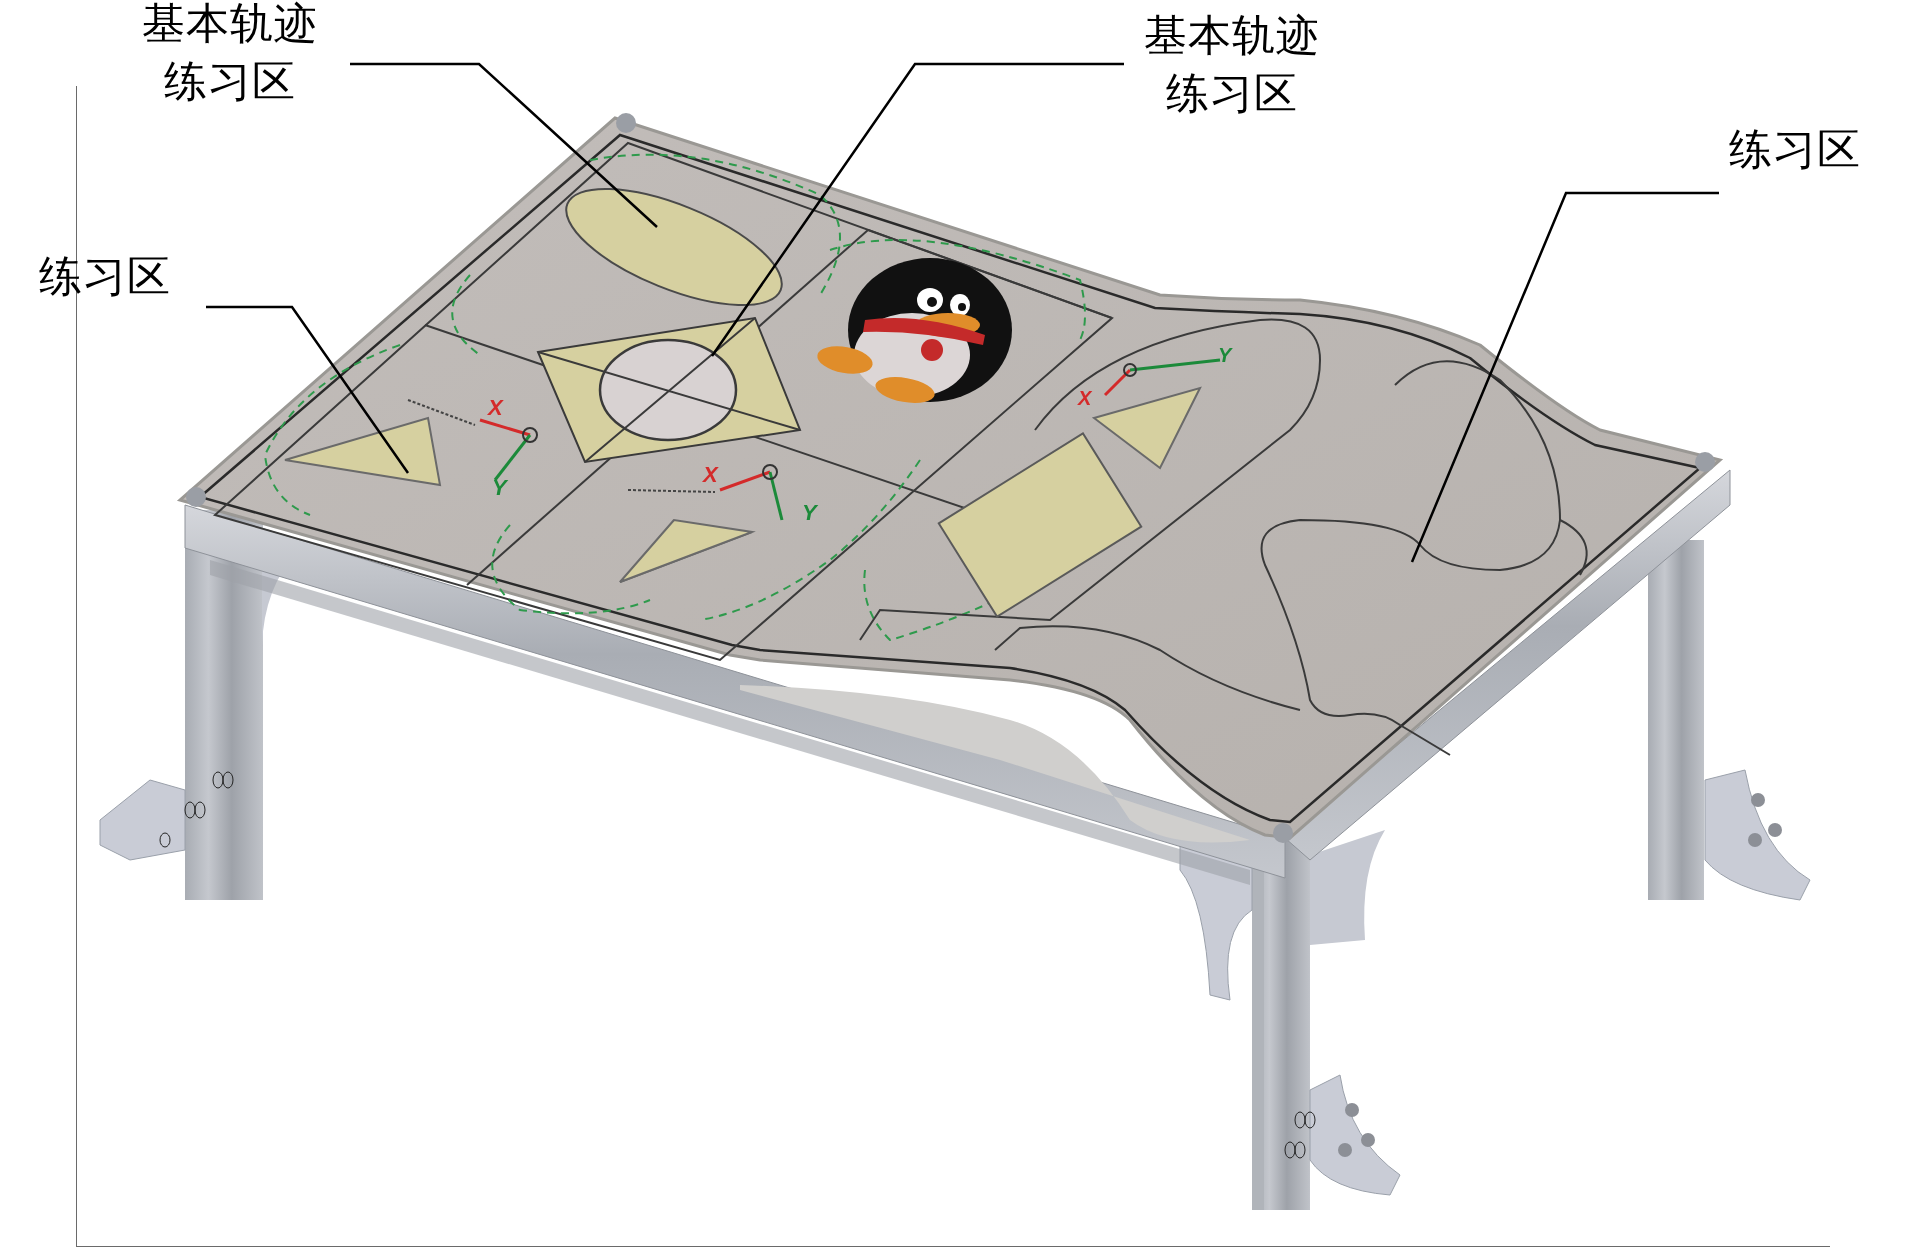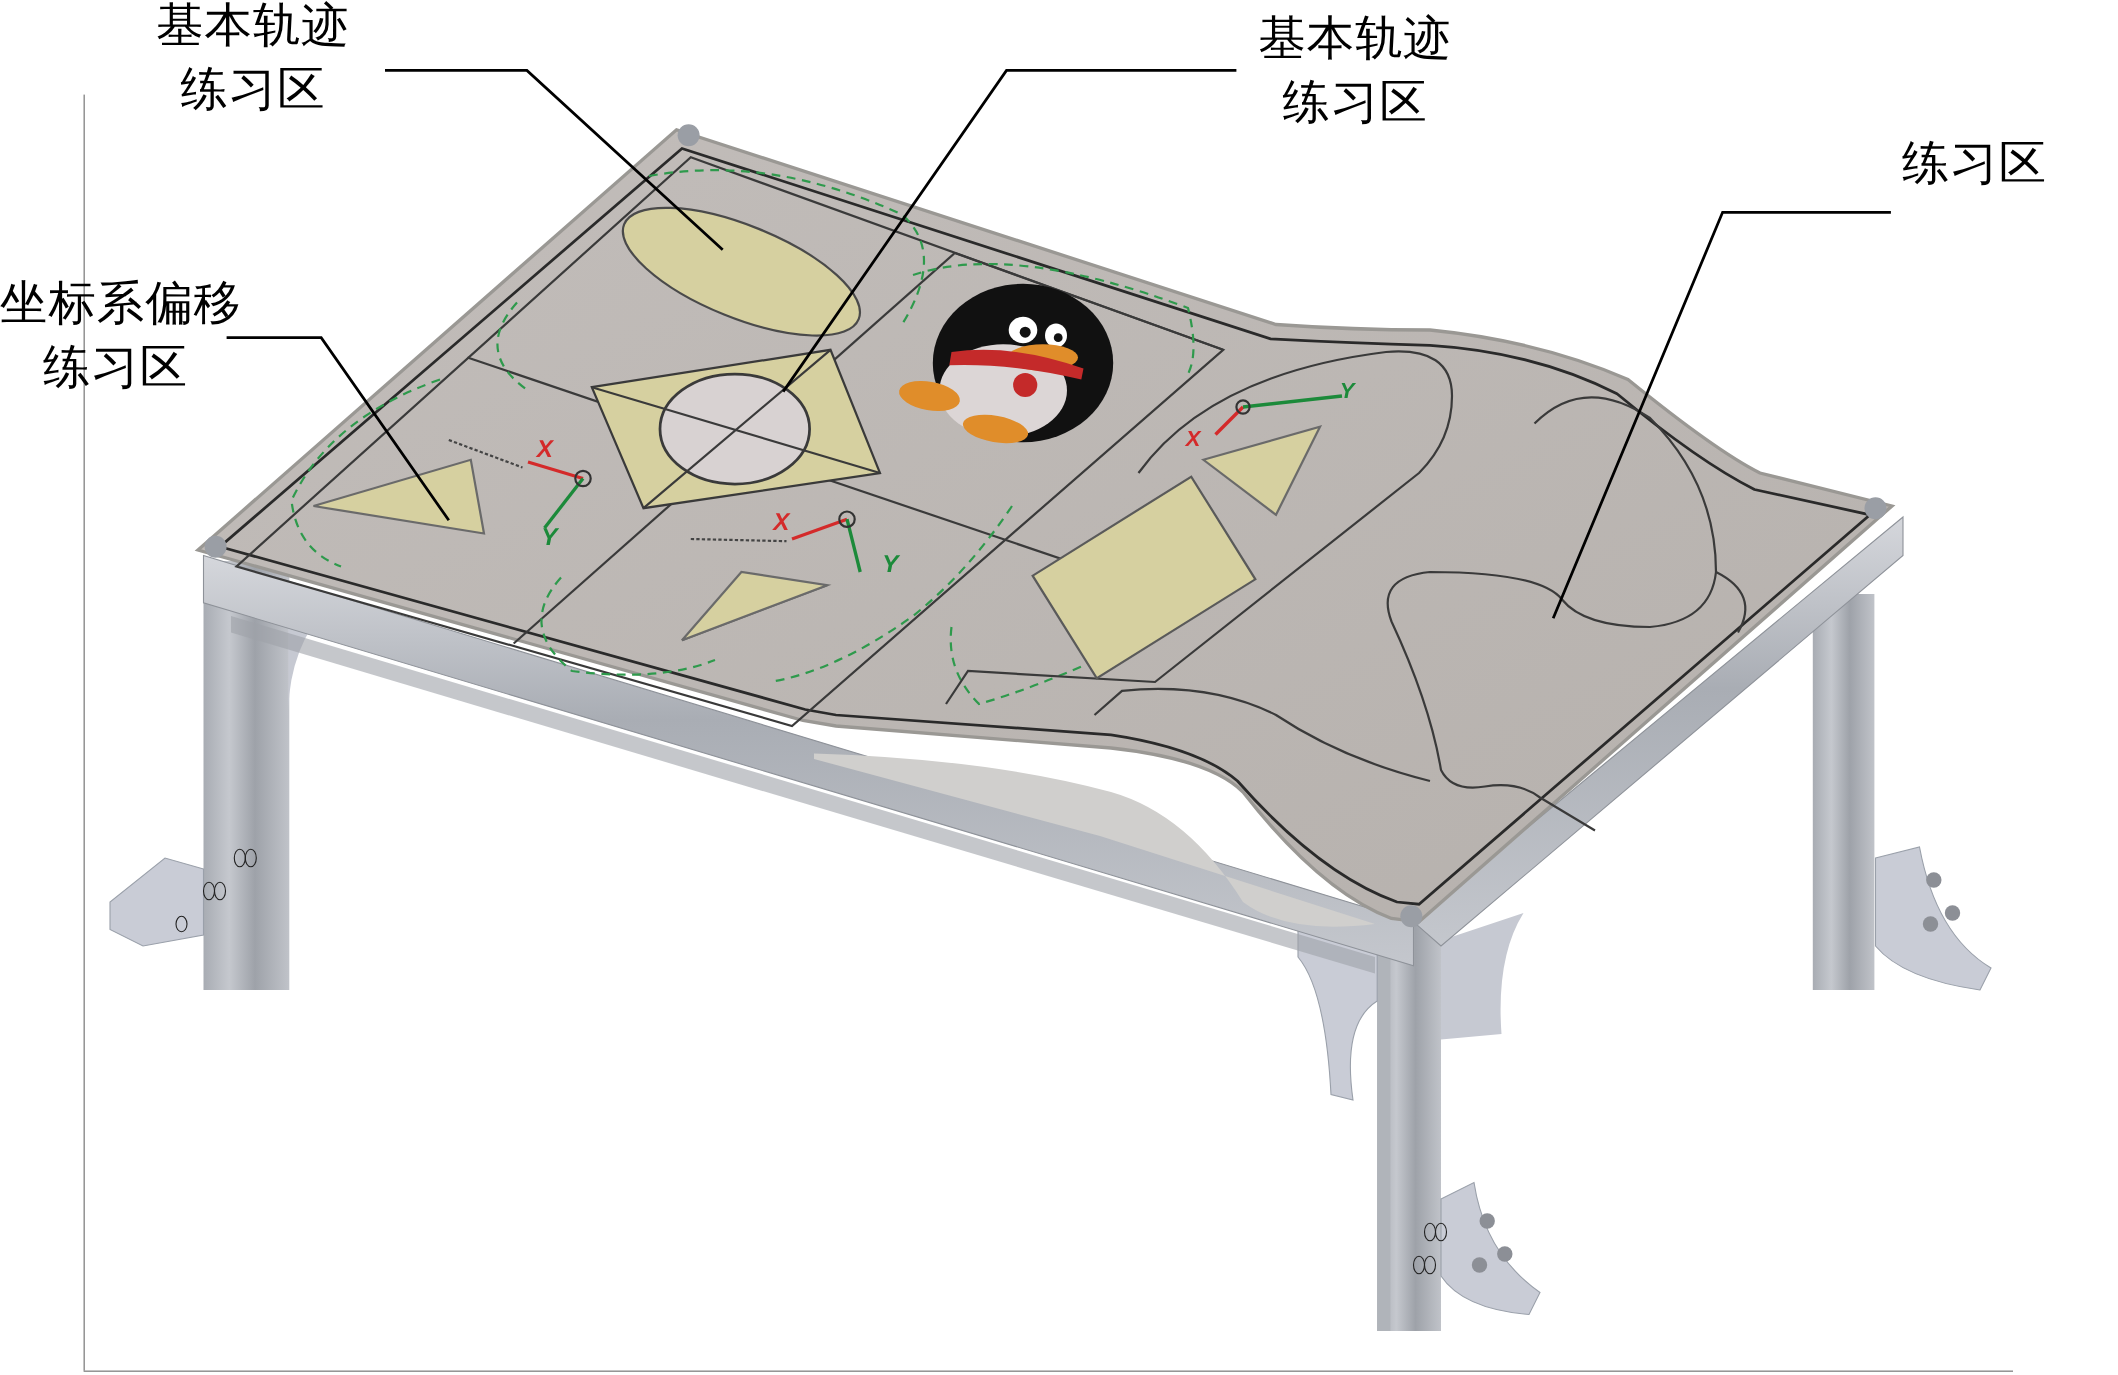--- a/index.html
+++ b/index.html
@@ -186,19 +186,18 @@
 
   <div class="label" style="left:140px; top:2px; width:180px;">
     <span class="line">基本轨迹</span>
     <span class="line">练习区</span>
   </div>
   <div class="label" style="left:1142px; top:14px; width:180px;">
     <span class="line">基本轨迹</span>
     <span class="line">练习区</span>
   </div>
   <div class="label" style="left:0px; top:255px; width:210px;">
-    <span class="line">坐标系偏移</span>
     <span class="line">练习区</span>
   </div>
   <div class="label" style="left:1665px; top:128px; width:260px;">
     <span class="line">练习区</span>
   </div>
 </div>
 
 </body></html>

